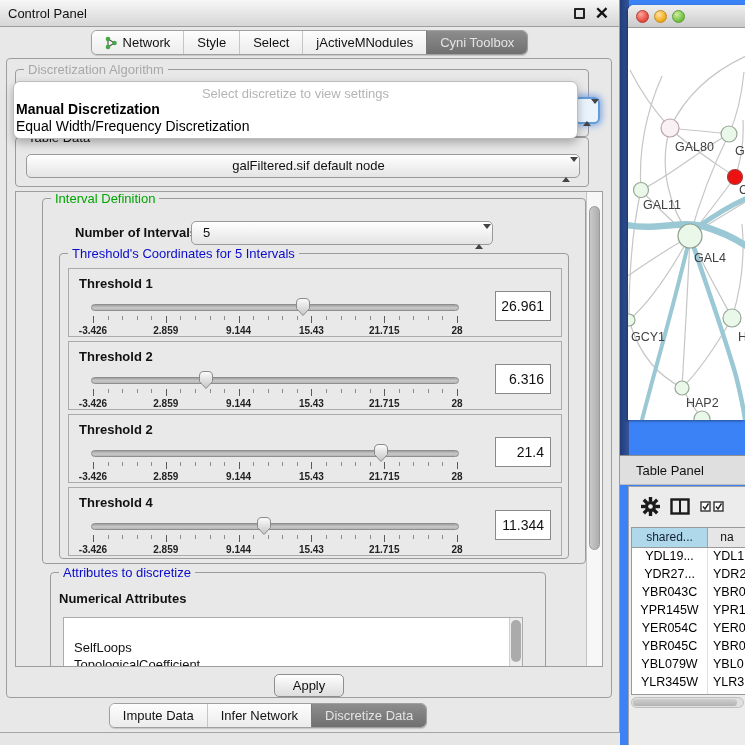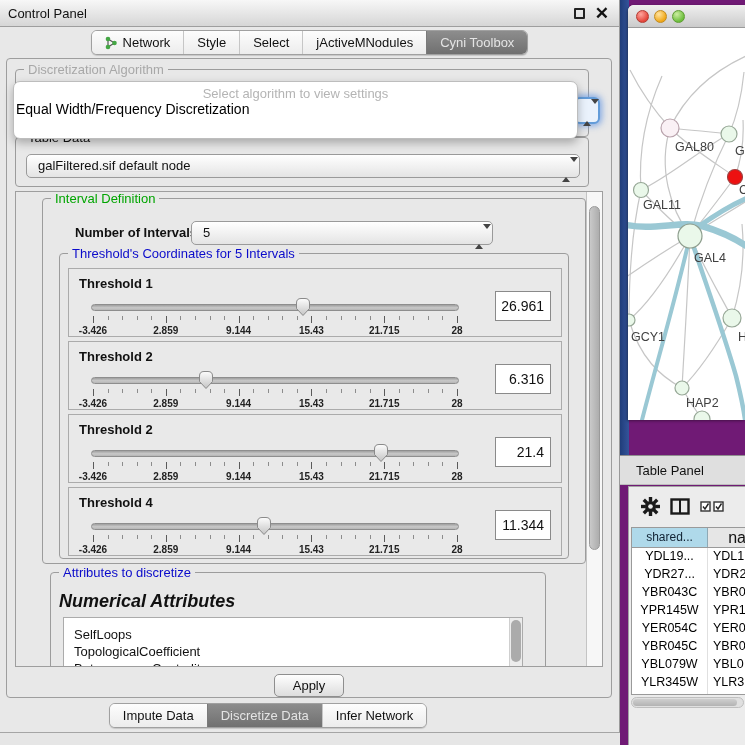--- a/index.html
+++ b/index.html
@@ -62,38 +62,38 @@
   .attr-list { position:absolute; left:12px; top:44px; width:460px; height:240px; background:#FFFFFF; border:1px solid #ABABAB; }
   .attr-item { font-size:13px; color:#111; line-height:17px; padding-left:10px; cursor:pointer; }
   .list-scroll { position:absolute; right:0; top:0; width:13px; height:100%; background:#ECECEC; border-left:1px solid #CFCFCF; }
   .list-scroll .thumb { position:absolute; left:1px; top:2px; width:10px; height:42px; background:#ABABAB; border-radius:6px; }
 
   .apply-btn { position:absolute; left:50%; top:615px; transform:translateX(-50%); width:70px; height:23px; background:linear-gradient(#FEFEFE,#DDDDDD); border:1px solid #8E8E8E; border-radius:5px; font-size:13px; color:#111; text-align:center; line-height:21px; cursor:pointer; }
 
   .bottomtabs { position:absolute; left:0; top:703px; width:536px; display:flex; justify-content:center; }
 
   
-  #right-region { position:absolute; left:620px; top:0; width:125px; height:745px; background:#701a75; }
+  #right-region { position:absolute; left:620px; top:0; width:125px; height:745px; background:#3b82f6; }
   #right-region .edge-shade { position:absolute; left:0; top:0; width:9px; height:455px; background:linear-gradient(90deg,#203D7A,#34549B); }
   .net-window { position:absolute; left:8px; top:5px; width:117px; height:415px; border-radius:6px 0 0 0; overflow:hidden; background:#FFFFFF; box-shadow:-1px 1px 3px rgba(0,0,0,.4); }
   .net-titlebar { position:relative; height:23px; background:linear-gradient(#EFEFEF,#CBCBCB); border-bottom:1px solid #9A9A9A; }
   .traffic { position:absolute; top:5px; width:13px; height:13px; border-radius:50%; cursor:pointer; }
   .t-red   { left:8px;  background:radial-gradient(circle at 35% 30%, #FFA59D, #E4463B 70%); border:1px solid #B23B32; }
   .t-yellow{ left:26px; background:radial-gradient(circle at 35% 30%, #FFE3A0, #F0A718 70%); border:1px solid #C08A1E; }
   .t-green { left:44px; background:radial-gradient(circle at 35% 30%, #CDEDA2, #6CBE3C 70%); border:1px solid #5E9B33; }
   .net-canvas { position:relative; width:117px; height:392px; background:#FFFFFF; }
 
   .tp-bar { position:absolute; left:0; top:455px; width:125px; height:30px; background:#DFDFDF; border-top:1px solid #8F8F8F; border-bottom:1px solid #BDBDBD; font-size:13px; color:#111; line-height:29px; padding-left:16px; }
   .tp-body { position:absolute; left:8px; top:486px; width:117px; height:259px; background:#ECECEC; border-left:1px solid #A2A2A2; border-top:1px solid #A2A2A2; }
   .tp-toolbar { position:absolute; left:0; top:0; width:100%; height:38px; display:flex; align-items:center; gap:10px; padding-left:12px; }
   .tp-toolbar svg { cursor:pointer; }
   .tp-table { position:absolute; left:2px; top:40px; width:115px; height:168px; background:#FFFFFF; border:1px solid #9A9A9A; border-right:none; overflow:hidden; }
   .tp-header { display:flex; height:20px; border-bottom:1px solid #9A9A9A; }
   .tp-h1 { width:76px; background:#AFD9EA; border-right:1px solid #8FA9B5; font-size:12px; color:#153; color:#123; text-align:center; line-height:19px; cursor:pointer; }
-  .tp-h2 { flex:1; background:#E6E6E6; font-size:16px; color:#111; text-align:right; line-height:19px; overflow:hidden; cursor:pointer; }
+  .tp-h2 { flex:1; background:#E6E6E6; font-size:12px; color:#111; text-align:center; line-height:19px; overflow:hidden; cursor:pointer; }
   .tp-row { display:flex; height:18px; cursor:pointer; }
   .tp-c1 { width:76px; font-size:12.5px; color:#000; text-align:center; line-height:17px; border-right:1px solid #E0E0E0; overflow:hidden; white-space:nowrap; }
   .tp-c2 { flex:1; font-size:12.5px; color:#000; padding-left:5px; line-height:17px; overflow:hidden; white-space:nowrap; }
   .tp-hscroll { position:absolute; left:2px; top:210px; width:113px; height:11px; background:#E0E0E0; border:1px solid #BFBFBF; border-radius:6px; }
   .tp-hscroll .thumb { position:absolute; left:1px; top:1px; width:104px; height:7px; background:linear-gradient(#CFCFCF,#B3B3B3); border-radius:4px; }
 </style>
 </head>
 <body>
 
 <div id="control-panel">
@@ -130,21 +130,21 @@
         </div>
       </div>
   </div>
 
   <div class="content">
 
     <div class="group" style="left:8px; top:10px; width:574px; height:68px;">
       <span class="gtitle gray">Discretization Algorithm</span>
     </div>
 
-    <div class="group" style="left:8px; top:78px; width:574px; height:50px;">
+    <div class="group" style="left:8px; top:78px; width:574px; height:50px;text-align:center;">
       <span class="gtitle black">Table Data</span>
       <div class="combo" style="left:10px; top:16px; width:554px;">
         <span>galFiltered.sif default node</span>
         <span class="combo-arrows"><span class="up"></span><span class="dn"></span></span>
       </div>
     </div>
 
     <div class="scrollpane">
 
       <div class="group" style="left:26px; top:6px; width:544px; height:366px;">
@@ -349,23 +349,23 @@
                   </svg>
                 </div>
                 <div class="thr-value">11.344</div>
               </div>
             </div>
         </div>
       </div>
 
       <div class="group" style="left:34px; top:380px; width:496px; height:300px;">
         <span class="gtitle blue">Attributes to discretize</span>
-        <span style="position:absolute; left:8px; top:18px; font-size:18px; font-weight:bold; color:#111;font-style:italic;">Numerical Attributes</span>
+        <span style="position:absolute; left:8px; top:18px; font-size:13px; font-weight:bold; color:#111;">Numerical Attributes</span>
         <div class="attr-list">
-          <div id="attr-items" style="padding-top:8px;">
+          <div id="attr-items" style="padding-top:21px;">
               <div class="attr-item">SelfLoops</div>
               <div class="attr-item">TopologicalCoefficient</div>
               <div class="attr-item">BetweennessCentrality</div>
             </div>
           <div class="list-scroll">
               <div class="thumb"></div>
             </div>
         </div>
       </div>
 
@@ -375,35 +375,36 @@
     </div>
 
     <div class="apply-btn">Apply</div>
   </div>
 
   <div class="bottomtabs">
     <div class="tabgroup" id="bottom-tabs">
         <div class="tab">
           <span>Impute Data</span>
         </div>
+        <div class="tab">
+          <span>Infer Network</span>
+        </div>
         <div class="tab selected">
           <span>Discretize Data</span>
         </div>
-        <div class="tab">
-          <span>Infer Network</span>
-        </div>
       </div>
   </div>
 
   <div class="focus-stepper">
     <span class="combo-arrows"><span class="up"></span><span class="dn"></span></span>
   </div>
   <div class="popup">
-    <div class="hint">Select algorithm to view settings</div>
+    <div class="hint">Select discretize to view settings</div>
     <div id="popup-items">
+        <div class="pitem bold">Manual Discretization</div>
         <div class="pitem">Equal Width/Frequency Discretization</div>
       </div>
   </div>
 </div>
 
 <div id="right-region">
   <div class="edge-shade"></div>
 
   <div class="net-window">
     <div class="net-titlebar">

